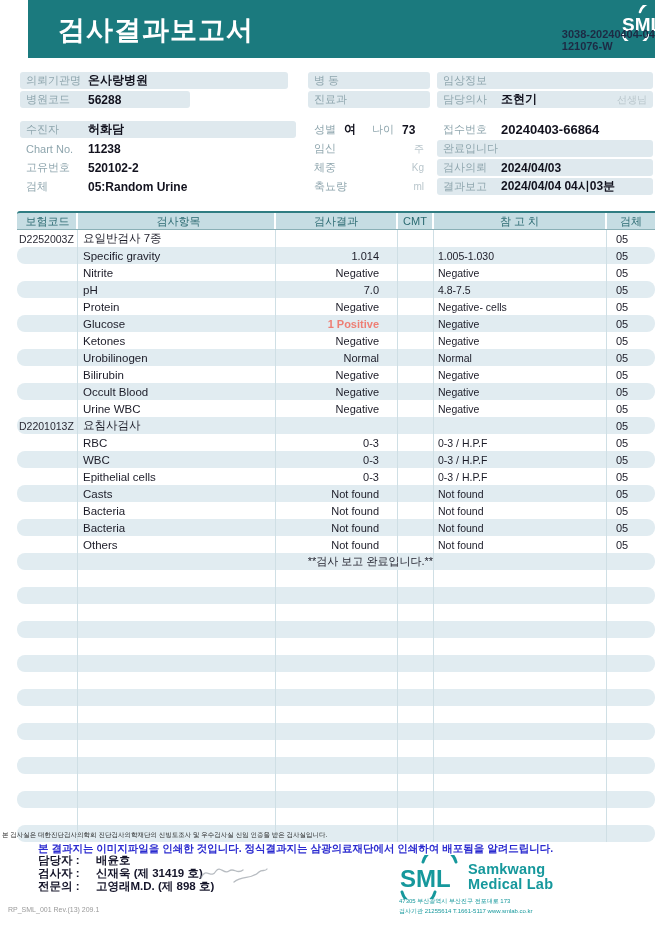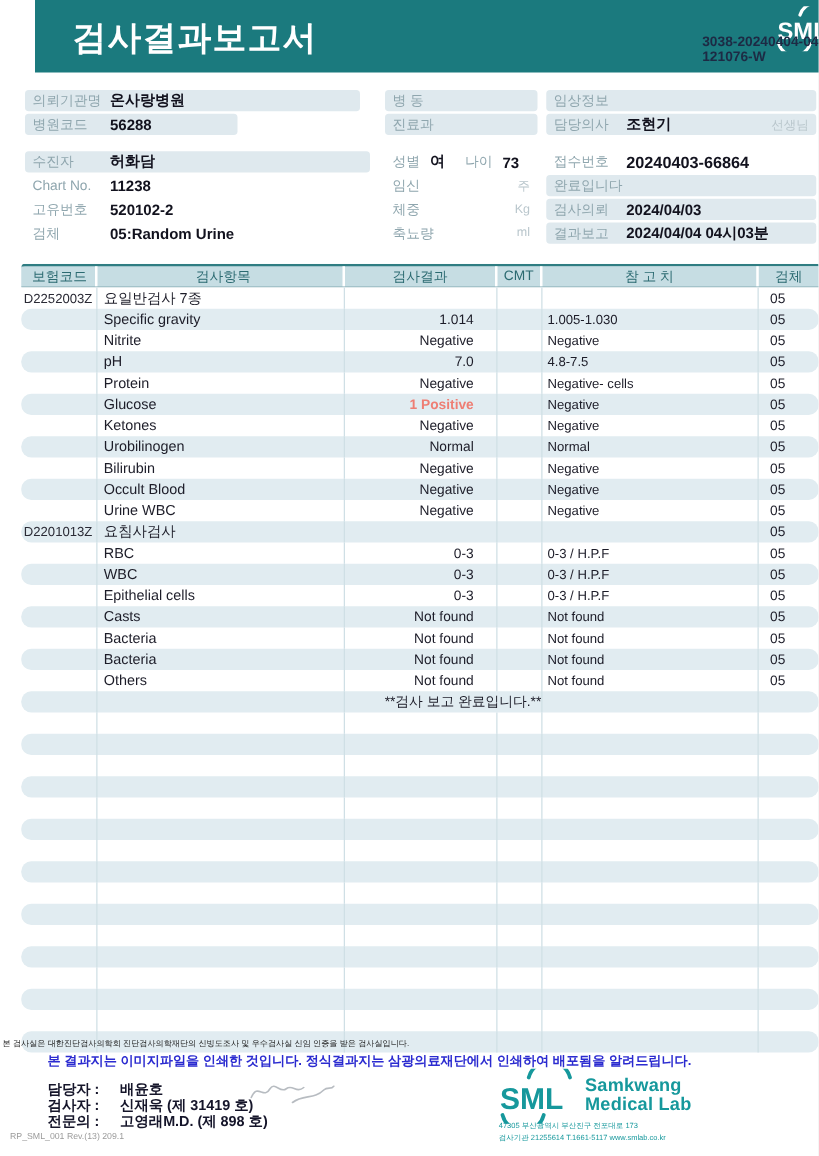--- a/index.html
+++ b/index.html
@@ -44,21 +44,21 @@
   .c2 { width:198px; padding-left:5px; font-size:11.5px; }
   .c3 { width:122px; justify-content:flex-end; padding-right:18px; }
   .c4 { width:36px; }
   .c5 { width:173px; padding-left:4px; font-size:10.5px; }
   .c6 { width:48px; padding-left:9px; }
   .c34 { width:158px; justify-content:flex-end; white-space:pre; font-size:11px; }
   .pos { color:#ee7e74; font-weight:bold; }
   
   .cert-line { position:absolute; left:2px; top:831px; font-size:6.5px; color:#1a1a1a; white-space:nowrap; z-index:3; }
   .notice { position:absolute; left:38px; top:842px; font-size:10.5px; font-weight:bold; color:#2b2bd0; white-space:nowrap; }
-  .staff { position:absolute; left:38px; top:854px; font-size:11.5px; font-weight:bold; color:#15152a; line-height:13px;margin-top:12px; }
+  .staff { position:absolute; left:38px; top:854px; font-size:11.5px; font-weight:bold; color:#15152a; line-height:13px; }
   .staff-row { display:flex; height:13px; align-items:center; white-space:pre; }
   .staff-row .sl { width:58px; }
   .sig { position:absolute; left:198px; top:860px; opacity:.75; }
   .flogo { position:absolute; left:398px; top:855px; display:flex; align-items:center; }
   .fcompany { margin-left:8px; color:#16989c; font-size:14.5px; line-height:15px; font-weight:bold; letter-spacing:.2px; }
   .addr { position:absolute; left:399px; top:896px; font-size:6px; color:#16989c; line-height:10px; white-space:nowrap; }
   .rev { position:absolute; left:8px; top:906px; font-size:7px; color:#9a9a9a; }
 </style>
 </head>
 <body>

